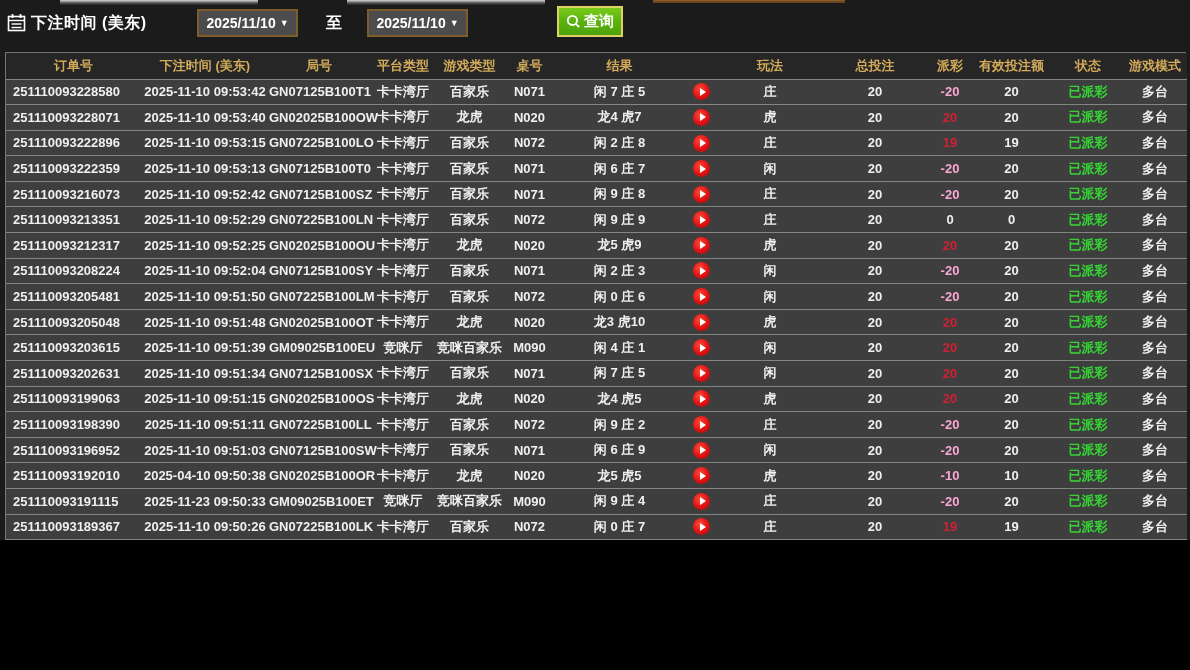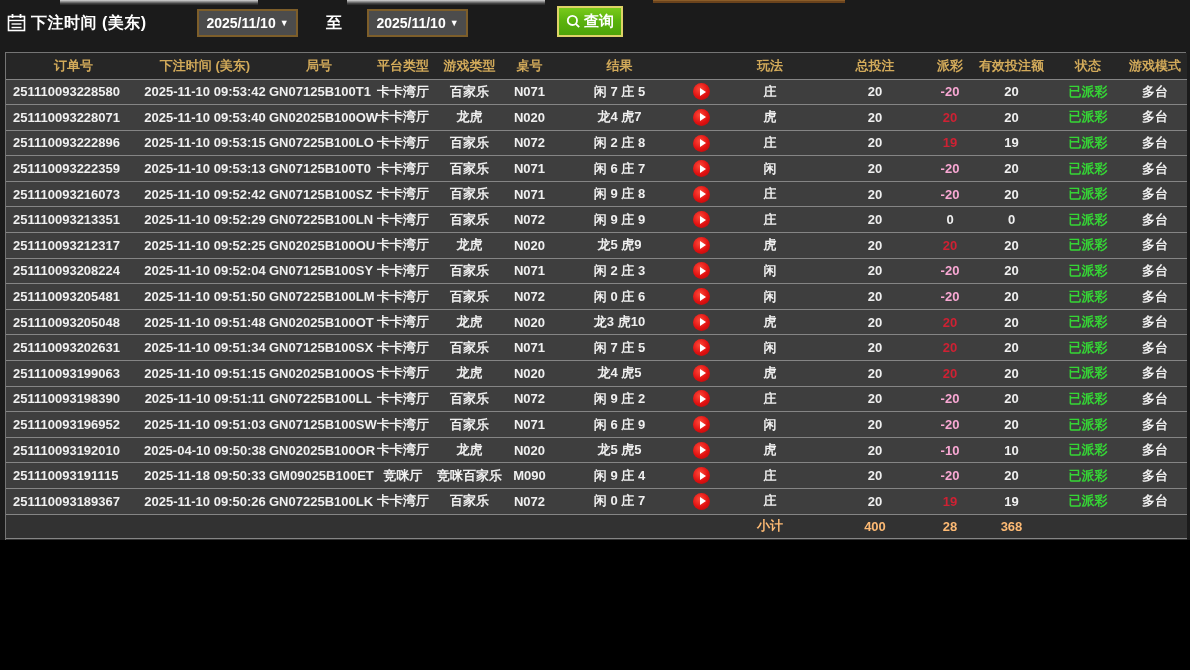--- a/index.html
+++ b/index.html
@@ -314,20 +314,36 @@
             <td>龙3 虎10</td>
             <td><span class="play-btn"></span></td>
             <td>虎</td>
             <td>20</td>
             <td class="pay-red">20</td>
             <td>20</td>
             <td class="status-ok">已派彩</td>
             <td>多台</td>
           </tr>
           <tr>
+            <td class="c-order">251110093203615</td>
+            <td class="c-time">2025-11-10 09:51:39</td>
+            <td>GM09025B100EU</td>
+            <td>竞咪厅</td>
+            <td>竞咪百家乐</td>
+            <td>M090</td>
+            <td>闲 4 庄 1</td>
+            <td><span class="play-btn"></span></td>
+            <td>闲</td>
+            <td>20</td>
+            <td class="pay-red">20</td>
+            <td>20</td>
+            <td class="status-ok">已派彩</td>
+            <td>多台</td>
+          </tr>
+          <tr>
             <td class="c-order">251110093202631</td>
             <td class="c-time">2025-11-10 09:51:34</td>
             <td>GN07125B100SX</td>
             <td>卡卡湾厅</td>
             <td>百家乐</td>
             <td>N071</td>
             <td>闲 7 庄 5</td>
             <td><span class="play-btn"></span></td>
             <td>闲</td>
             <td>20</td>
@@ -395,21 +411,21 @@
             <td><span class="play-btn"></span></td>
             <td>虎</td>
             <td>20</td>
             <td class="pay-green">-10</td>
             <td>10</td>
             <td class="status-ok">已派彩</td>
             <td>多台</td>
           </tr>
           <tr>
             <td class="c-order">251110093191115</td>
-            <td class="c-time">2025-11-18 09:50:33</td>
+            <td class="c-time">2025-11-23 09:50:33</td>
             <td>GM09025B100ET</td>
             <td>竞咪厅</td>
             <td>竞咪百家乐</td>
             <td>M090</td>
             <td>闲 9 庄 4</td>
             <td><span class="play-btn"></span></td>
             <td>庄</td>
             <td>20</td>
             <td class="pay-green">-20</td>
             <td>20</td>

